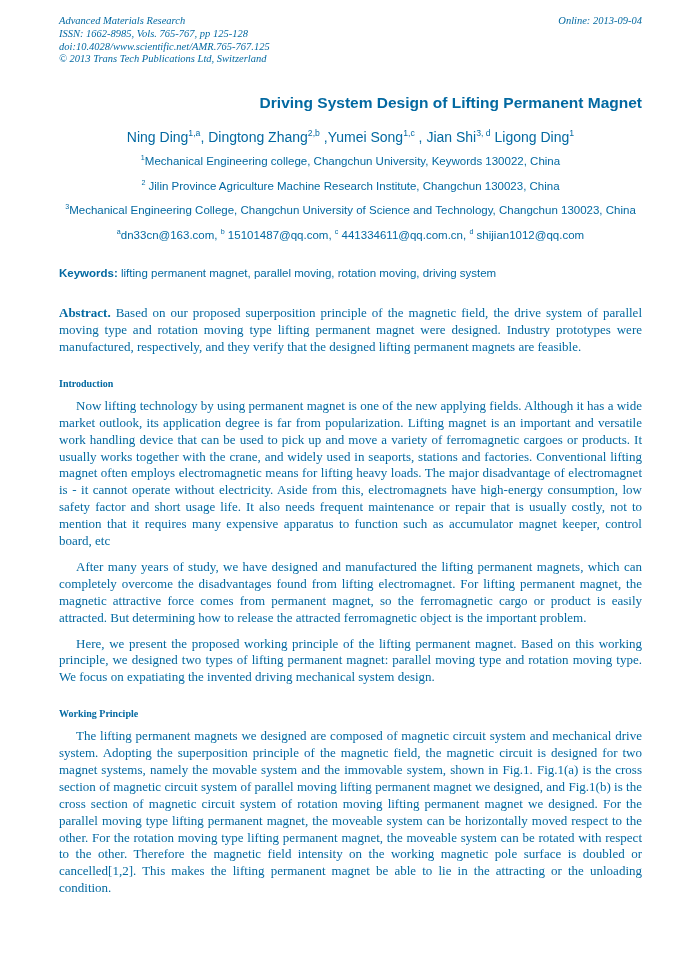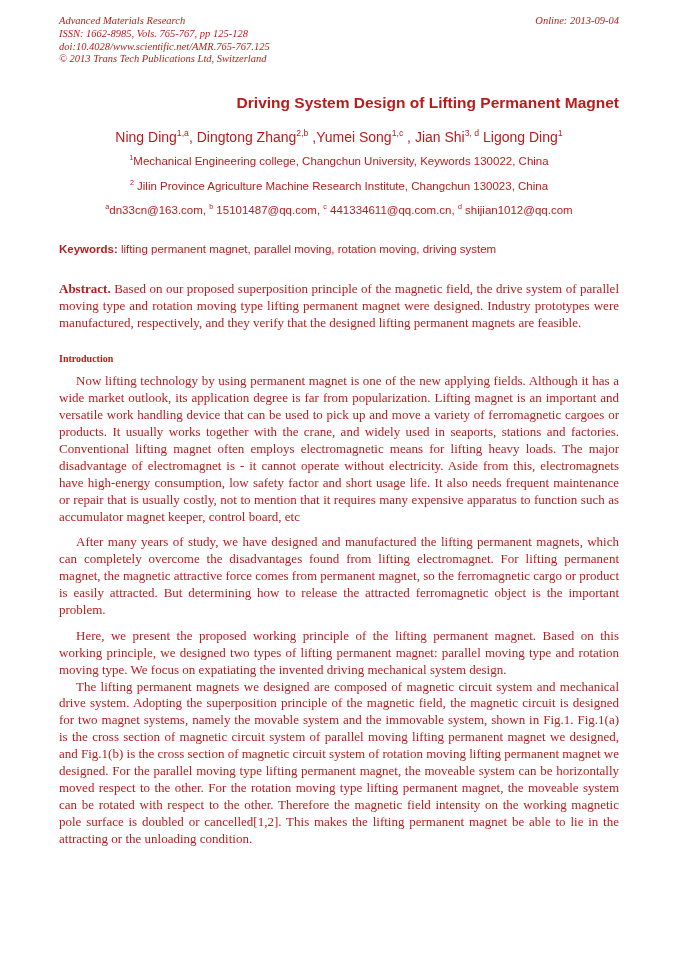--- a/index.html
+++ b/index.html
@@ -1,22 +1,22 @@
 <!DOCTYPE html>
 <html><head>
 <meta charset="utf-8">
 <style>
   html, body { margin: 0; padding: 0; background: #ffffff; }
   .page {
     width: 678px;
     height: 940px;
     box-sizing: border-box;
-    padding: 15px 59px 0 59px;
+    padding: 15px 36px 0 59px;
     background: #ffffff;
-    color: #b91c1c;
+    color: #0369a1;
     font-family: "Liberation Serif", serif;
     overflow: hidden;
   }
   
   .header {
     font-family: "Liberation Serif", serif;
     font-style: italic;
     font-size: 10.5px;
     line-height: 1.22;
   }
@@ -91,31 +91,33 @@
     <div>doi:10.4028/www.scientific.net/AMR.765-767.125</div>
     <div>© 2013 Trans Tech Publications Ltd, Switzerland</div>
   </header>
 
   <h1 class="title">Driving System Design of Lifting Permanent Magnet</h1>
 
   <p class="authors"><span>Ning Ding</span><sup>1,a</sup><span>, </span><span>Dingtong Zhang</span><sup>2,b</sup><span> ,</span><span>Yumei Song</span><sup>1,c</sup><span> , </span><span>Jian Shi</span><sup>3, d</sup><span> </span><span>Ligong Ding</span><sup>1</sup></p>
 
   <p class="affil"><sup>1</sup><span>Mechanical Engineering college, Changchun University, Keywords 130022,  China</span></p>
   <p class="affil"><sup>2</sup><span> Jilin Province Agriculture Machine Research Institute, Changchun 130023, China</span></p>
+  <p class="affil"><sup>3</sup><span>Mechanical Engineering College, Changchun University of Science and Technology, Changchun 130023, China</span></p>
 
   <p class="emails"><sup>a</sup><span>dn33cn@163.com, </span><sup>b</sup><span> 15101487@qq.com, </span><sup>c</sup><span> 441334611@qq.com.cn, </span><sup>d</sup><span> shijian1012@qq.com</span></p>
 
   <p class="keywords"><b>Keywords:</b><span> lifting permanent magnet, parallel moving, rotation moving, driving system</span></p>
 
   <p class="body-par abstract"><b>Abstract.</b><span> Based on our proposed superposition principle of the magnetic field, the drive system of parallel moving type and rotation moving type lifting permanent magnet were designed. Industry prototypes were manufactured, respectively, and they verify that the designed lifting permanent magnets are feasible.</span></p>
 
   <section>
     <h2 class="sec-h">Introduction</h2>
     <p class="body-par indent">Now lifting technology by using permanent magnet is one of the new applying fields. Although it has a wide market outlook, its application degree is far from popularization. Lifting magnet is an important and versatile work handling device that can be used to pick up and move a variety of ferromagnetic cargoes or products. It usually works together with the crane, and widely used in seaports, stations and factories. Conventional lifting magnet often employs electromagnetic means for lifting heavy loads. The major disadvantage of electromagnet is - it cannot operate without electricity. Aside from this, electromagnets have high-energy consumption, low safety factor and short usage life. It also needs frequent maintenance or repair that is usually costly, not to mention that it requires many expensive apparatus to function such as accumulator magnet keeper, control board, etc</p>
     <p class="body-par indent gap-sm">After many years of study, we have designed and manufactured the lifting permanent magnets, which can completely overcome the disadvantages found from lifting electromagnet. For lifting permanent magnet, the magnetic attractive force comes from permanent magnet, so the ferromagnetic cargo or product is easily attracted. But determining how to release the attracted ferromagnetic object is the important problem.</p>
     <p class="body-par indent gap-sm">Here, we present the proposed working principle of the lifting permanent magnet. Based on this working principle, we designed two types of lifting permanent magnet:  parallel moving type and rotation moving type. We focus on expatiating the invented driving mechanical system design.</p>
   </section>
 
   <section>
+    <h2 class="sec-h">Working Principle</h2>
     <p class="body-par indent">The lifting permanent magnets we designed are composed of magnetic circuit system and mechanical drive system. Adopting the superposition principle of the magnetic field, the magnetic circuit is designed for two magnet systems, namely the movable system and the immovable system, shown in Fig.1.  Fig.1(a) is the cross section of magnetic circuit system of parallel moving lifting permanent magnet we designed, and Fig.1(b) is the cross section of magnetic circuit system of rotation moving lifting permanent magnet we designed. For the parallel moving type lifting permanent magnet, the moveable system can be horizontally moved respect to the other. For the rotation moving type lifting permanent magnet, the moveable system can be rotated with respect to the other. Therefore the magnetic field intensity on the working magnetic pole surface is doubled or cancelled[1,2]. This makes the lifting permanent magnet be able to lie in the attracting or the unloading condition.</p>
   </section>
 
 </div>
 
 </body></html>

